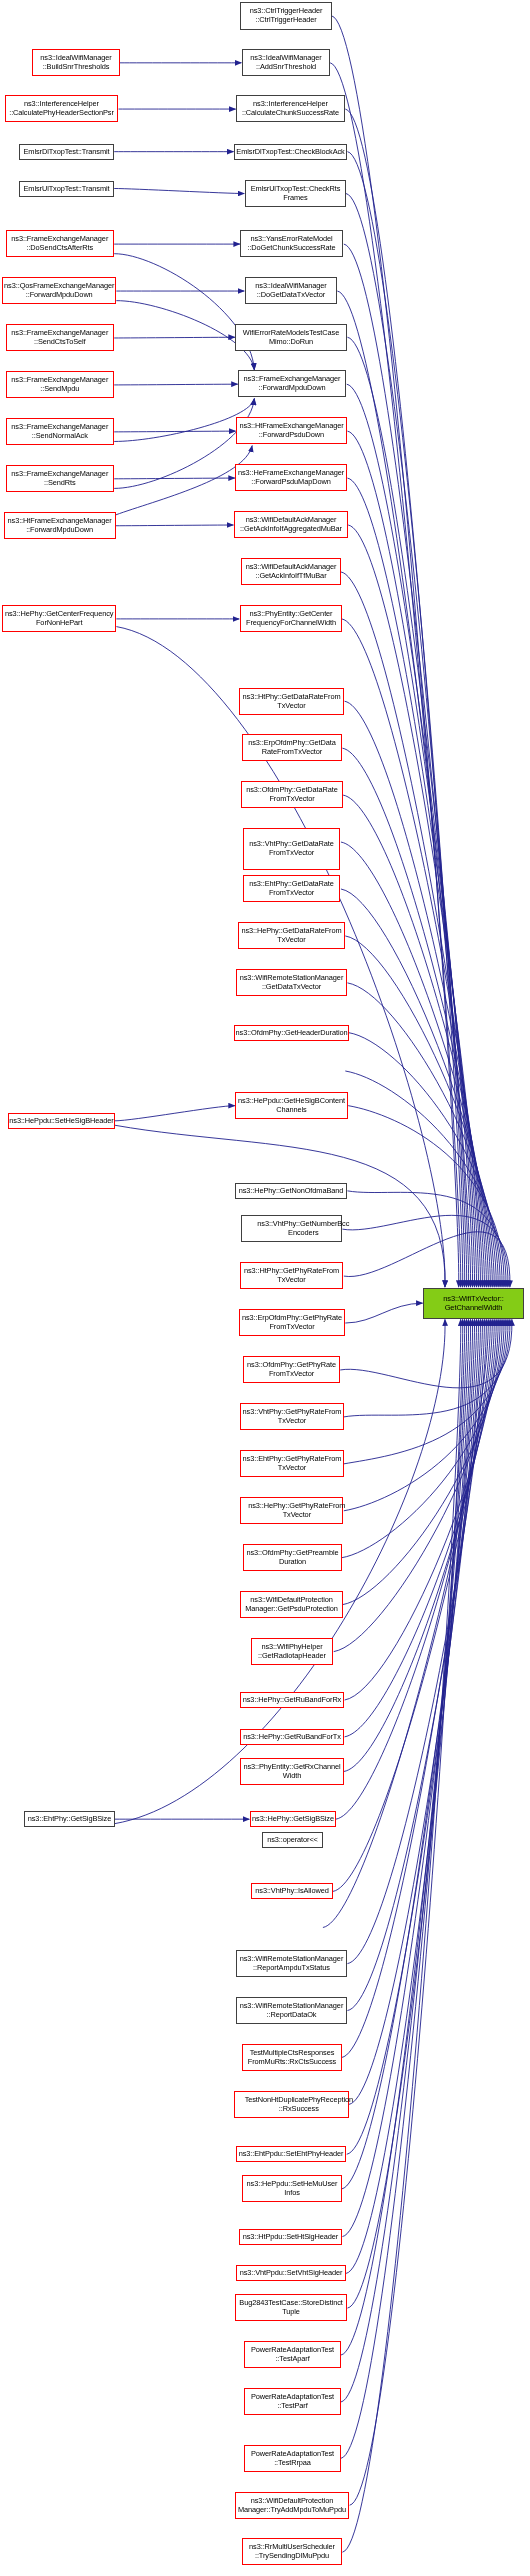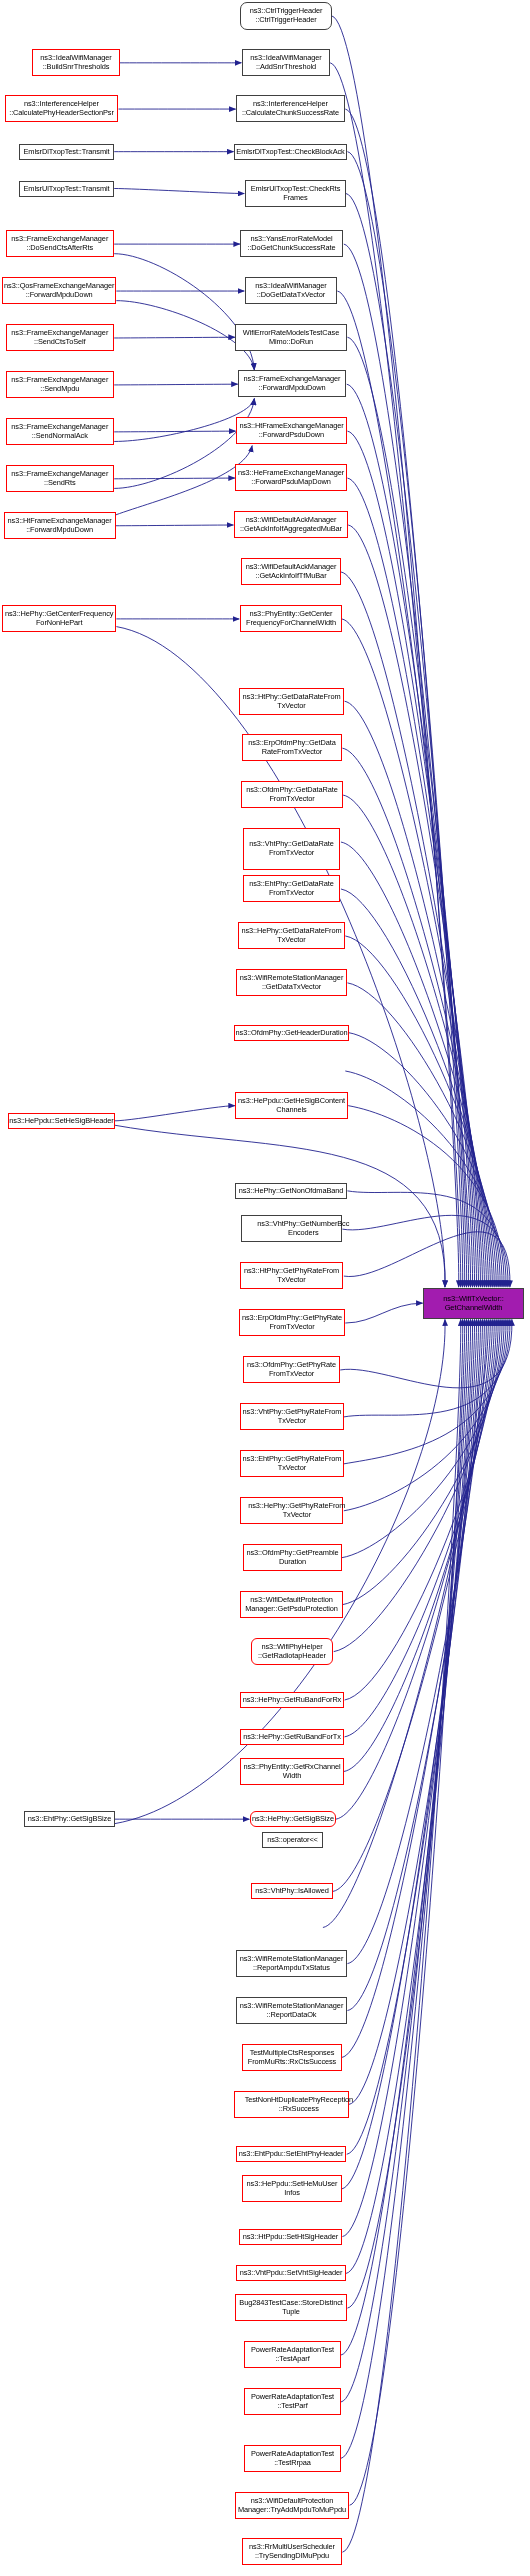--- a/index.html
+++ b/index.html
@@ -38,21 +38,21 @@
     line-height: 1.16;
     letter-spacing: -0.1px;
     padding: 0.7px 1.4px;
     white-space: pre-line;
     z-index: 2;
   }
   .node.gray-border {
     border: 0.7px solid #404040;
   }
   .node.target {
-    background: #a21caf;
+    background: #84cc16;
     border: 0.7px solid #404040;
     font-size: 7.5px;
   }
 </style>
 </head>
 <body>
 
 <div id="graph">
   <svg id="edges" viewBox="0 0 735 3567" width="531" height="2576" xmlns="http://www.w3.org/2000/svg">
     <defs>
@@ -134,21 +134,21 @@
         <path d="M 161 867.64 C 388.5 907.64, 622 1562, 616 1782" fill="none" stroke="#22228f" stroke-width="1.25" marker-end="url(#arrow)"></path>
         <path d="M 159 1558.16 C 387.5 1598.16, 622 1562, 616 1782" fill="none" stroke="#22228f" stroke-width="1.25" marker-end="url(#arrow)"></path>
         <path d="M 159 2525.16 C 387.5 2485.16, 622 2047, 616 1827" fill="none" stroke="#22228f" stroke-width="1.25" marker-end="url(#arrow)"></path>
         <path d="M 158 351.3 C 218 351.3, 346 431.65, 352 512" fill="none" stroke="#22228f" stroke-width="1.25" marker-end="url(#arrow)"></path>
         <path d="M 161 416.3 C 221 416.3, 346 464.15, 352 512" fill="none" stroke="#22228f" stroke-width="1.25" marker-end="url(#arrow)"></path>
         <path d="M 158 611.3 C 218 611.3, 346 581.65, 352 552" fill="none" stroke="#22228f" stroke-width="1.25" marker-end="url(#arrow)"></path>
         <path d="M 158 676.3 C 218 676.3, 346 614.15, 352 552" fill="none" stroke="#22228f" stroke-width="1.25" marker-end="url(#arrow)"></path>
         <path d="M 160 713 C 215 693, 339 662, 349 617" fill="none" stroke="#22228f" stroke-width="1.25" marker-end="url(#arrow)"></path>
       </g>
   </svg>
-<div class="node gray-border" style="left: 240px; top: 2.2px; width: 92px; height: 27.4px; border-radius: 7px;">ns3::CtrlTriggerHeader
+<div class="node gray-border" style="left: 240px; top: 2.2px; width: 92px; height: 27.4px;">ns3::CtrlTriggerHeader
 ::CtrlTriggerHeader</div>
     <div class="node gray-border" style="left: 242px; top: 49px; width: 88px; height: 27.4px;">ns3::IdealWifiManager
 ::AddSnrThreshold</div>
     <div class="node gray-border" style="left: 236px; top: 95px; width: 109px; height: 27.4px;">ns3::InterferenceHelper
 ::CalculateChunkSuccessRate</div>
     <div class="node gray-border" style="left: 234px; top: 144px; width: 113px; height: 16px;">EmlsrDlTxopTest::CheckBlockAck</div>
     <div class="node gray-border" style="left: 245px; top: 180px; width: 101px; height: 27.4px;">EmlsrUlTxopTest::CheckRts
 Frames</div>
     <div class="node gray-border" style="left: 240px; top: 230px; width: 103px; height: 27.4px;">ns3::YansErrorRateModel
 ::DoGetChunkSuccessRate</div>
@@ -198,27 +198,27 @@
     <div class="node" style="left: 240px; top: 1403px; width: 104px; height: 27.4px;">ns3::VhtPhy::GetPhyRateFrom
 TxVector</div>
     <div class="node" style="left: 240px; top: 1450px; width: 104px; height: 27.4px;">ns3::EhtPhy::GetPhyRateFrom
 TxVector</div>
     <div class="node" style="left: 240px; top: 1497px; width: 103px; height: 27.4px; padding-left: 12px;">ns3::HePhy::GetPhyRateFrom
 TxVector</div>
     <div class="node" style="left: 243px; top: 1544px; width: 99px; height: 27.4px;">ns3::OfdmPhy::GetPreamble
 Duration</div>
     <div class="node" style="left: 240px; top: 1591px; width: 103px; height: 27.4px;">ns3::WifiDefaultProtection
 Manager::GetPsduProtection</div>
-    <div class="node" style="left: 251px; top: 1638px; width: 82px; height: 27.4px; border-radius: 6px;">ns3::WifiPhyHelper
+    <div class="node" style="left: 251px; top: 1638px; width: 82px; height: 27.4px;">ns3::WifiPhyHelper
 ::GetRadiotapHeader</div>
     <div class="node" style="left: 240px; top: 1692px; width: 104px; height: 16px;">ns3::HePhy::GetRuBandForRx</div>
     <div class="node" style="left: 240px; top: 1729px; width: 104px; height: 16px;">ns3::HePhy::GetRuBandForTx</div>
     <div class="node" style="left: 240px; top: 1758px; width: 104px; height: 27.4px;">ns3::PhyEntity::GetRxChannel
 Width</div>
-    <div class="node" style="left: 250px; top: 1811px; width: 86px; height: 16px; border-radius: 6px;">ns3::HePhy::GetSigBSize</div>
+    <div class="node" style="left: 250px; top: 1811px; width: 86px; height: 16px;">ns3::HePhy::GetSigBSize</div>
     <div class="node" style="left: 251px; top: 1883px; width: 82px; height: 16px;">ns3::VhtPhy::IsAllowed</div>
     <div class="node gray-border" style="left: 262px; top: 1832px; width: 61px; height: 16px;">ns3::operator&lt;&lt;</div>
     <div class="node gray-border" style="left: 236px; top: 1950px; width: 111px; height: 27.4px;">ns3::WifiRemoteStationManager
 ::ReportAmpduTxStatus</div>
     <div class="node gray-border" style="left: 236px; top: 1997px; width: 111px; height: 27.4px;">ns3::WifiRemoteStationManager
 ::ReportDataOk</div>
     <div class="node" style="left: 242px; top: 2044px; width: 100px; height: 27.4px;">TestMultipleCtsResponses
 FromMuRts::RxCtsSuccess</div>
     <div class="node" style="left: 234px; top: 2091px; width: 115px; height: 27.4px; padding-left: 16px;">TestNonHtDuplicatePhyReception
 ::RxSuccess</div>

